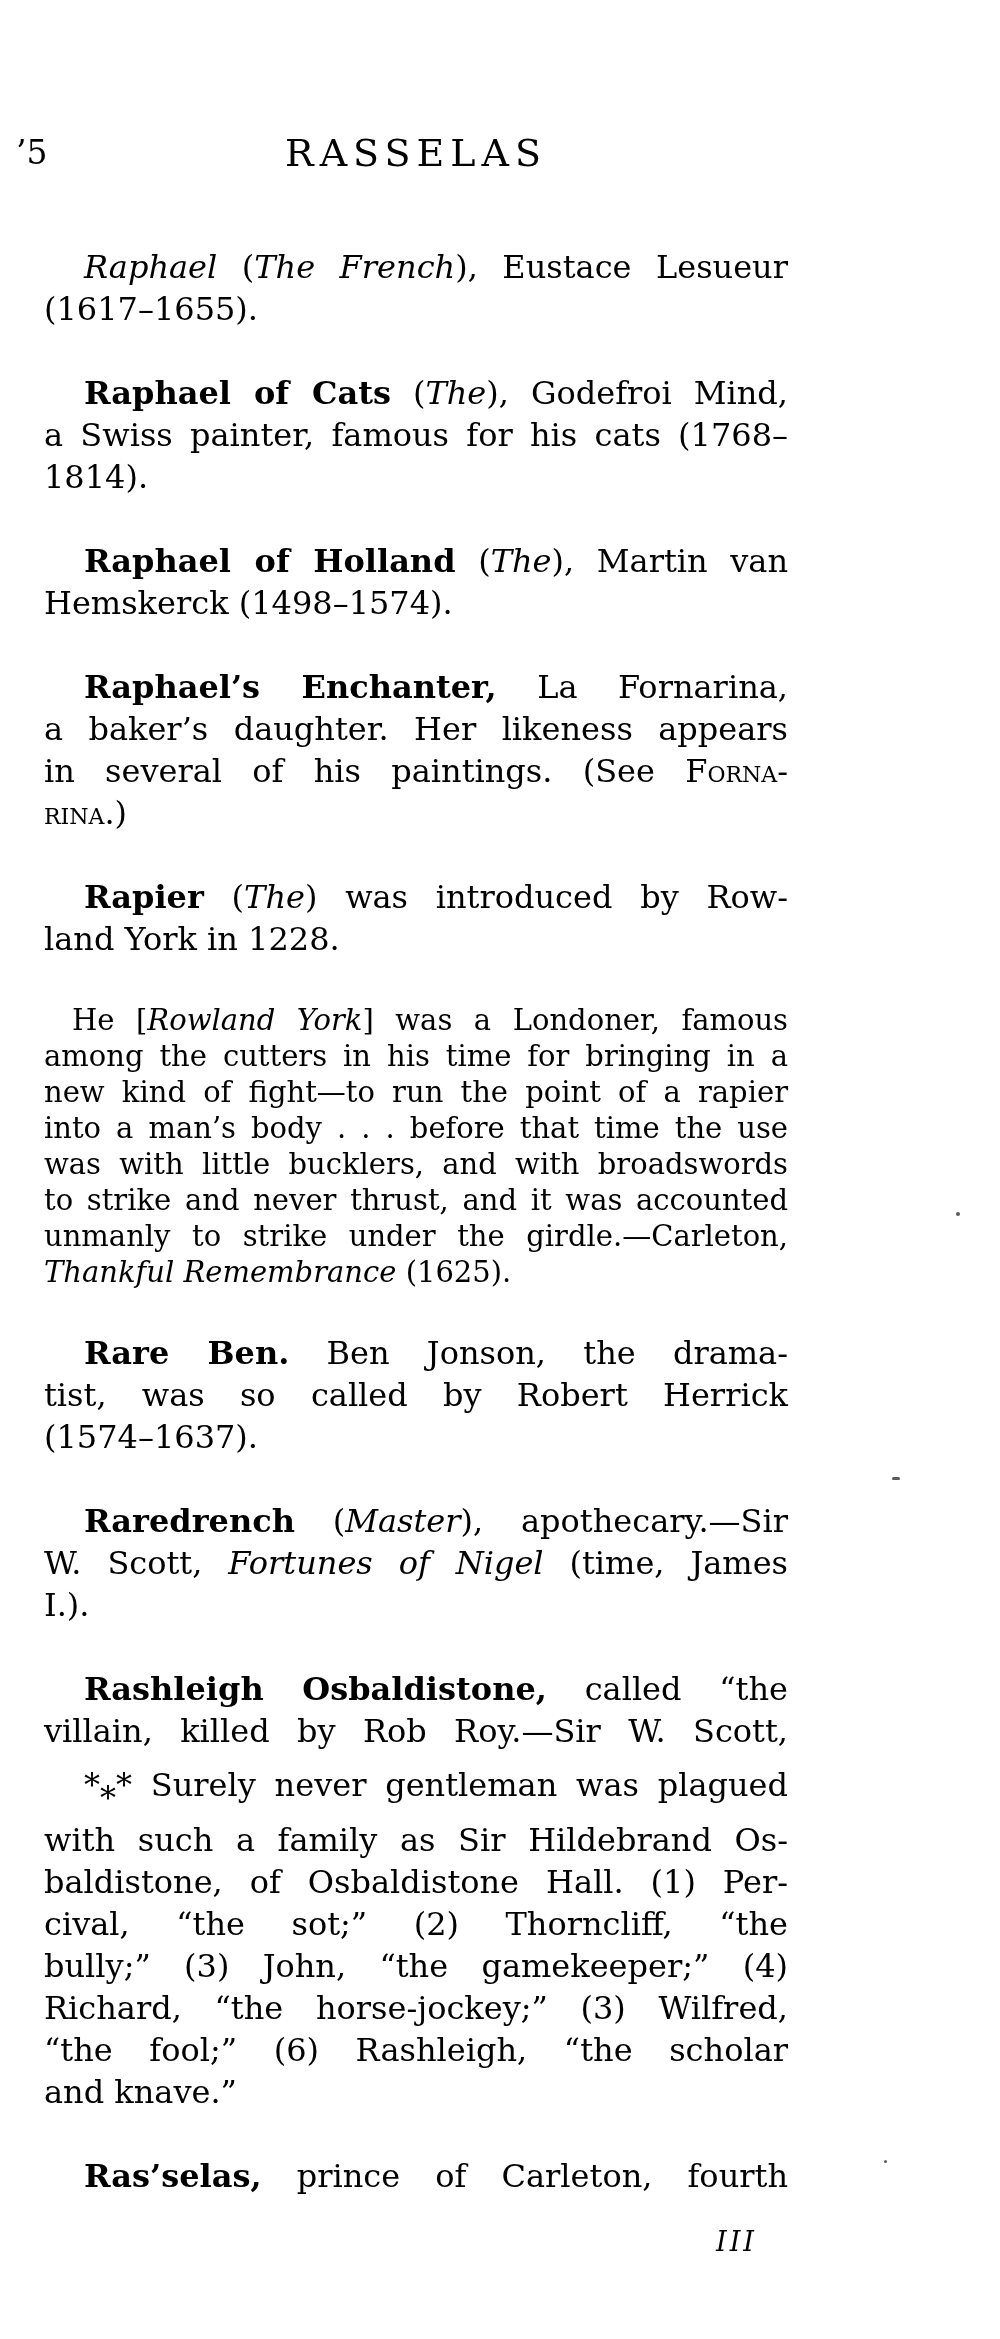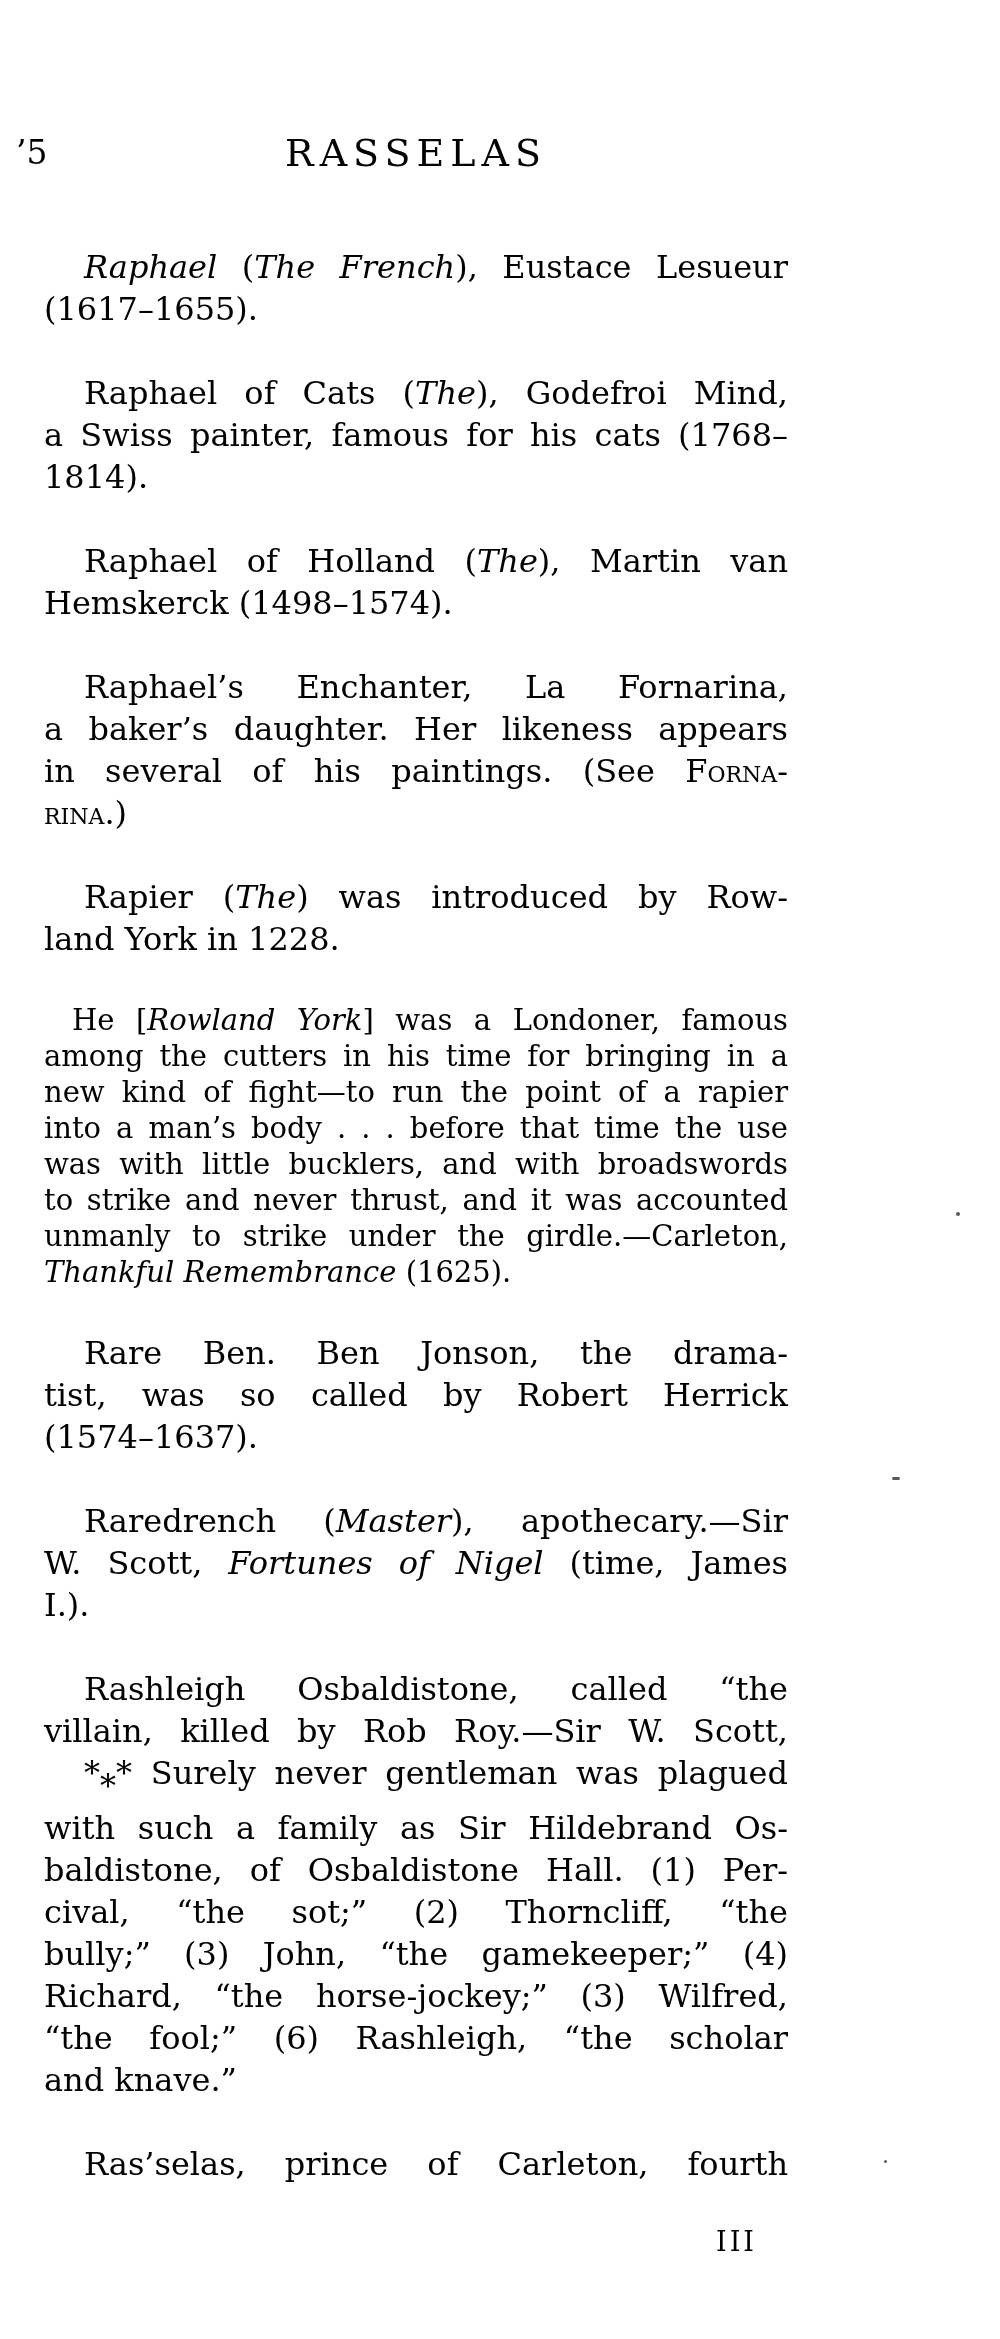--- a/index.html
+++ b/index.html
@@ -33,39 +33,40 @@
     position: absolute;
     left: 44px;
     top: 246px;
     width: 744px;
     font-size: 32px;
     line-height: 42px;
   }
   .para { margin-top: 42px; }
   .para:first-child { margin-top: 0; }
   .para.quote { font-size: 29px; line-height: 36px; }
-  .para.note { margin-top: 0; }
+  .para.note { margin-top: 12px; }
   .line {
     text-align: justify;
     text-align-last: justify;
     text-justify: inter-word;
   }
   .line.last { text-align-last: left; }
   .line.ind { text-indent: 40px; }
   .quote .line.ind { text-indent: 28px; }
-  .b { font-weight: normal; margin-top: 40px; }
+  .b { font-weight: bold; margin-top: 40px; }
   .i { font-style: italic; }
   .sc { font-variant: small-caps; }
   .mklow { display: inline-block; vertical-align: -0.42em; text-indent: 0; }
   .signature {
     position: absolute;
     left: 716px;
     top: 2226px;
     font-size: 27px;
     letter-spacing: 3px;
+    font-style: italic;
   }
   .speck { position: absolute; background: #5a5a5a; border-radius: 50%; }
   .speck.s1 { left: 956px; top: 1212px; width: 4px; height: 4px; }
   .speck.s2 { left: 892px; top: 1477px; width: 8px; height: 3px; border-radius: 2px; }
   .speck.s3 { left: 884px; top: 2160px; width: 3px; height: 3px; }
 </style>
 </head>
 <body>
 
 <div class="page">

